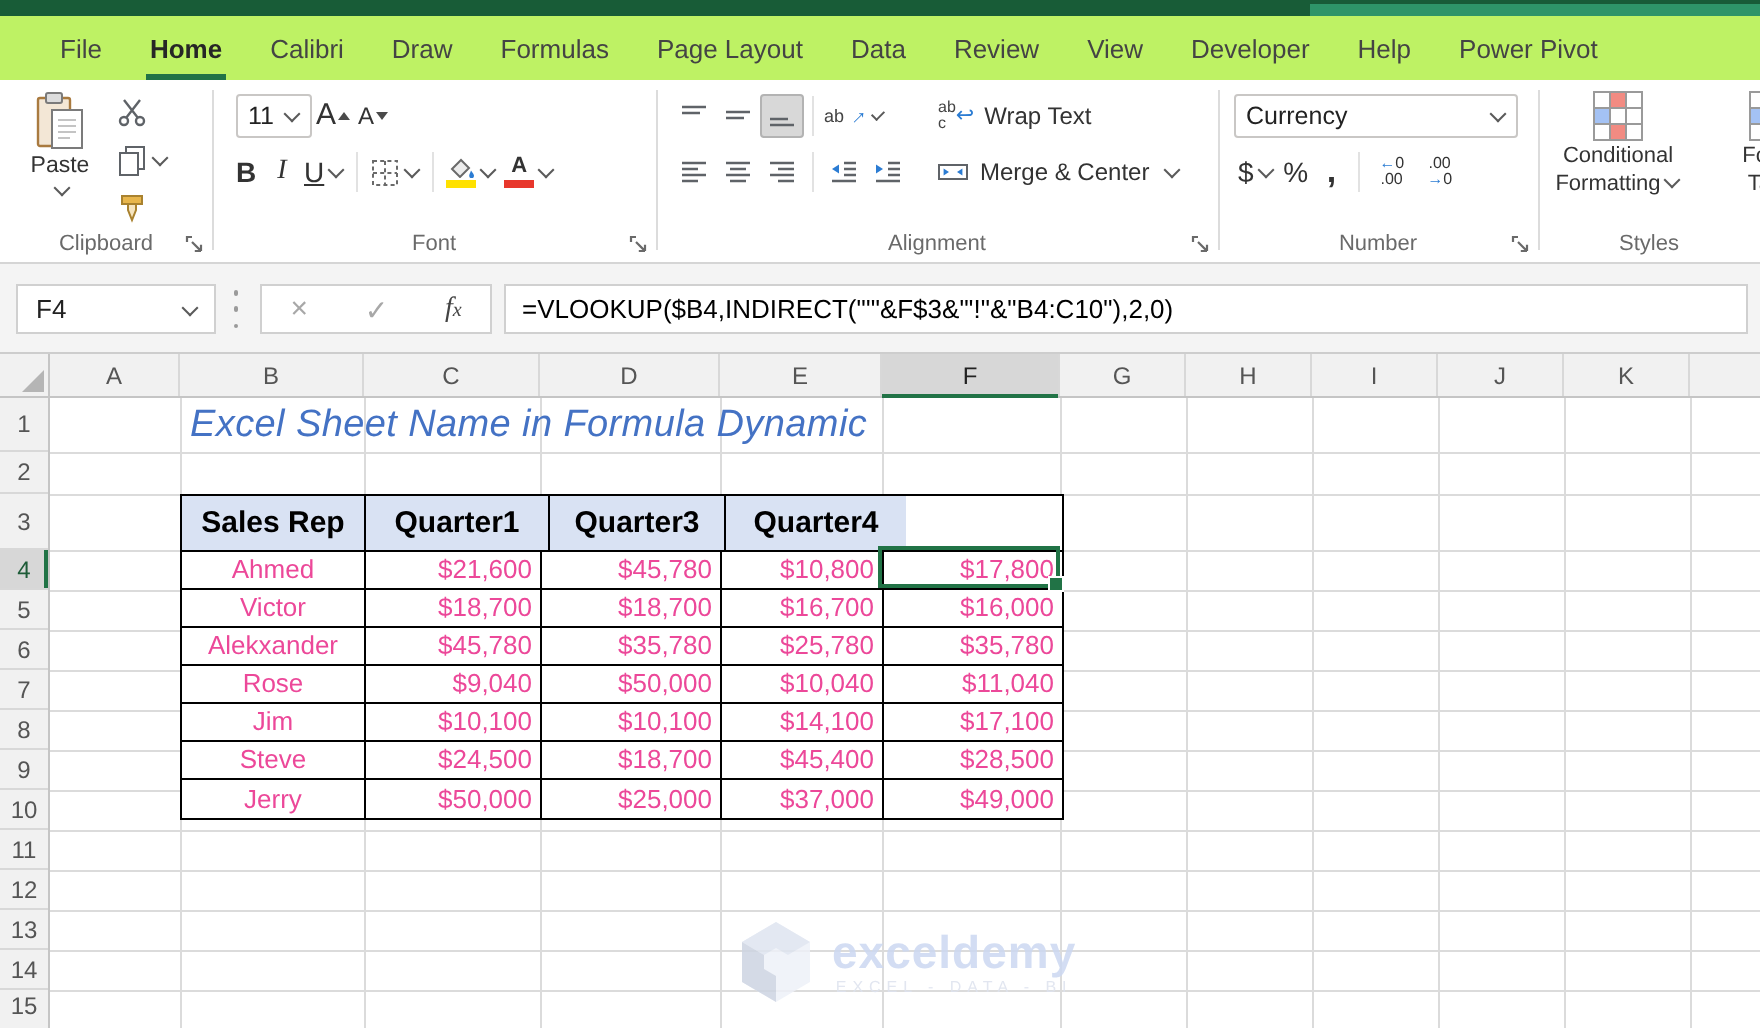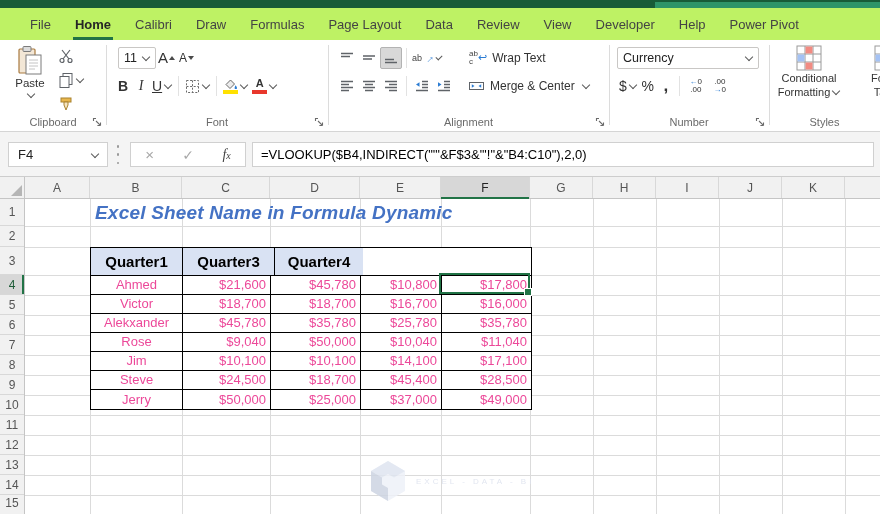--- a/index.html
+++ b/index.html
@@ -93,21 +93,21 @@
   .rowheads{width:25px;flex:none;background:#f1f1f1;border-right:1px solid #c5c5c5;overflow:hidden}
   .rh{height:20px;border-bottom:1px solid #d8d8d8;display:flex;align-items:center;justify-content:center;font-size:12px;color:#555;position:relative}
   .rh:nth-child(1){height:27px}.rh:nth-child(2){height:21px}.rh:nth-child(3){height:28px}.rh:nth-child(15){height:16px;border-bottom:none}
   .rh.active{background:#d7d7d7;color:#1e5c38}
   .rh.active::after{content:"";position:absolute;right:0;top:0;bottom:0;width:2px;background:#217346}
 
   .grid{flex:1;position:relative;background:#fff;overflow:hidden}
   .gridlines .vl{position:absolute;top:0;bottom:0;width:1px;background:#dbdbdb}
   .gridlines .hl{position:absolute;left:0;right:0;height:1px;background:#dbdbdb}
 
-  .sheet-title{position:absolute;left:70px;top:1px;font-size:19px;line-height:26px;font-style:italic;font-weight:700;color:#4472c4;white-space:nowrap;letter-spacing:.2px}
+  .sheet-title{position:absolute;left:70px;top:1px;font-size:19px;line-height:26px;font-style:italic;font-weight:400;color:#4472c4;white-space:nowrap;letter-spacing:.2px}
 
   
   .xl-table{position:absolute;left:65px;top:48px;border:1.5px solid #000;background:#fff}
   .thead,.trow{display:flex}
   .th{width:92px;height:26.5px;background:#d9e2f3;border-right:1px solid #000;display:flex;align-items:center;justify-content:center;font-size:15px;font-weight:700;color:#000;flex:none}
   .thead .th:nth-child(3){width:88px}.thead .th:nth-child(4){width:90px}.thead .th:nth-child(5){width:81px}.thead .th:nth-child(6){width:89px}
   .th:last-child,.td:last-child{border-right:none}
   .thead{border-bottom:1px solid #000}
   .trow{border-bottom:1px solid #000;height:19px}
   .tbody .trow:last-child{border-bottom:none}
@@ -491,20 +491,21 @@
           <i class="hl" style="top:256px"></i>
         <i class="hl" style="top:276px"></i>
           <i class="hl" style="top:296px"></i>
       </div>
 
       <div class="sheet-title">Excel Sheet Name in Formula Dynamic</div>
 
       <div class="xl-table">
         <div class="thead">
 
+        <div class="th">Sales Rep</div>
             <div class="th">Quarter1</div>
             <div class="th">Quarter3</div>
             <div class="th">Quarter4</div>
           </div>
         <div class="tbody">
 
         <div class="trow">
             <div class="td name">Ahmed</div>
             <div class="td num">$21,600</div>
             <div class="td num">$45,780</div>
@@ -561,18 +562,19 @@
       <div class="wm">
         <span>
           <svg width="40" height="44" viewBox="0 0 40 44">
             <path d="M20 2l17 10v20L20 42 3 32V12z" fill="#eef1f8"></path>
             <path d="M20 2l17 10-17 10L3 12z" fill="#dfe5f0"></path>
             <path d="M20 22v20L3 32V12z" fill="#cdd4e2"></path>
             <path d="M20 15l6 3.5v7L20 29l-6-3.5v-7z" fill="#eef1f8"></path>
           </svg>
         </span>
         <span class="wm-text">
+          <span class="wm-brand">exceldemy</span>
           <span class="wm-tag">EXCEL - DATA - BI</span>
         </span>
       </div>
     </div>
   </div>
 </div>
 
 </body></html>

